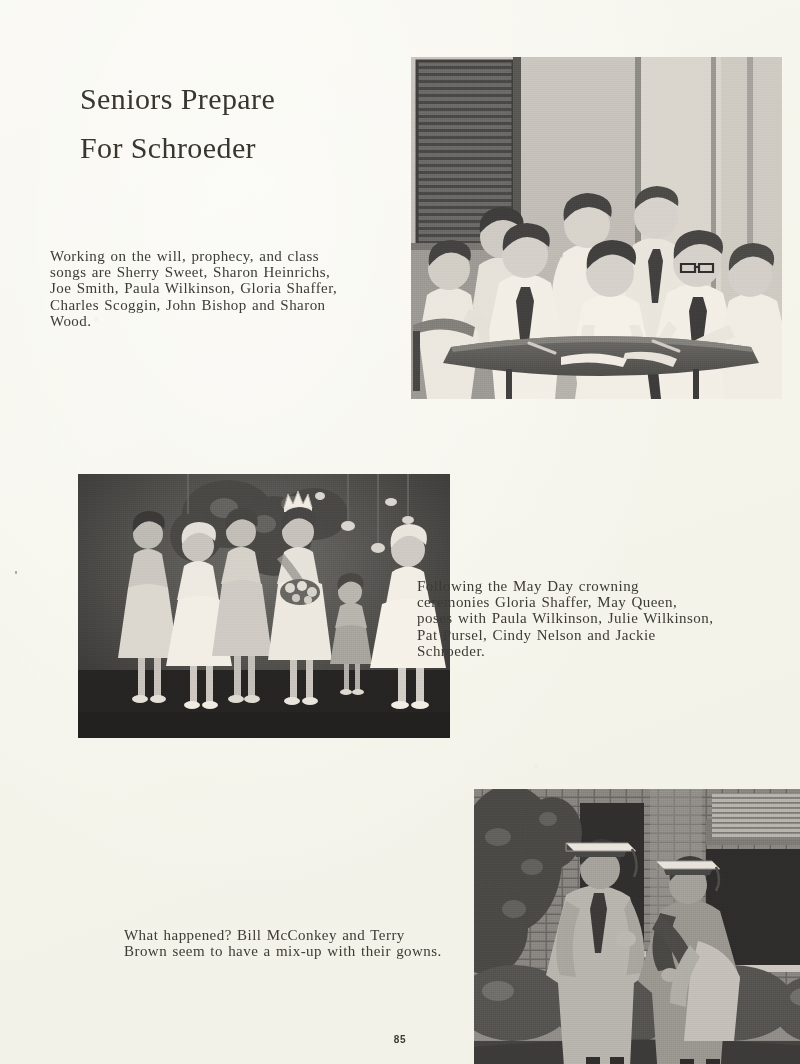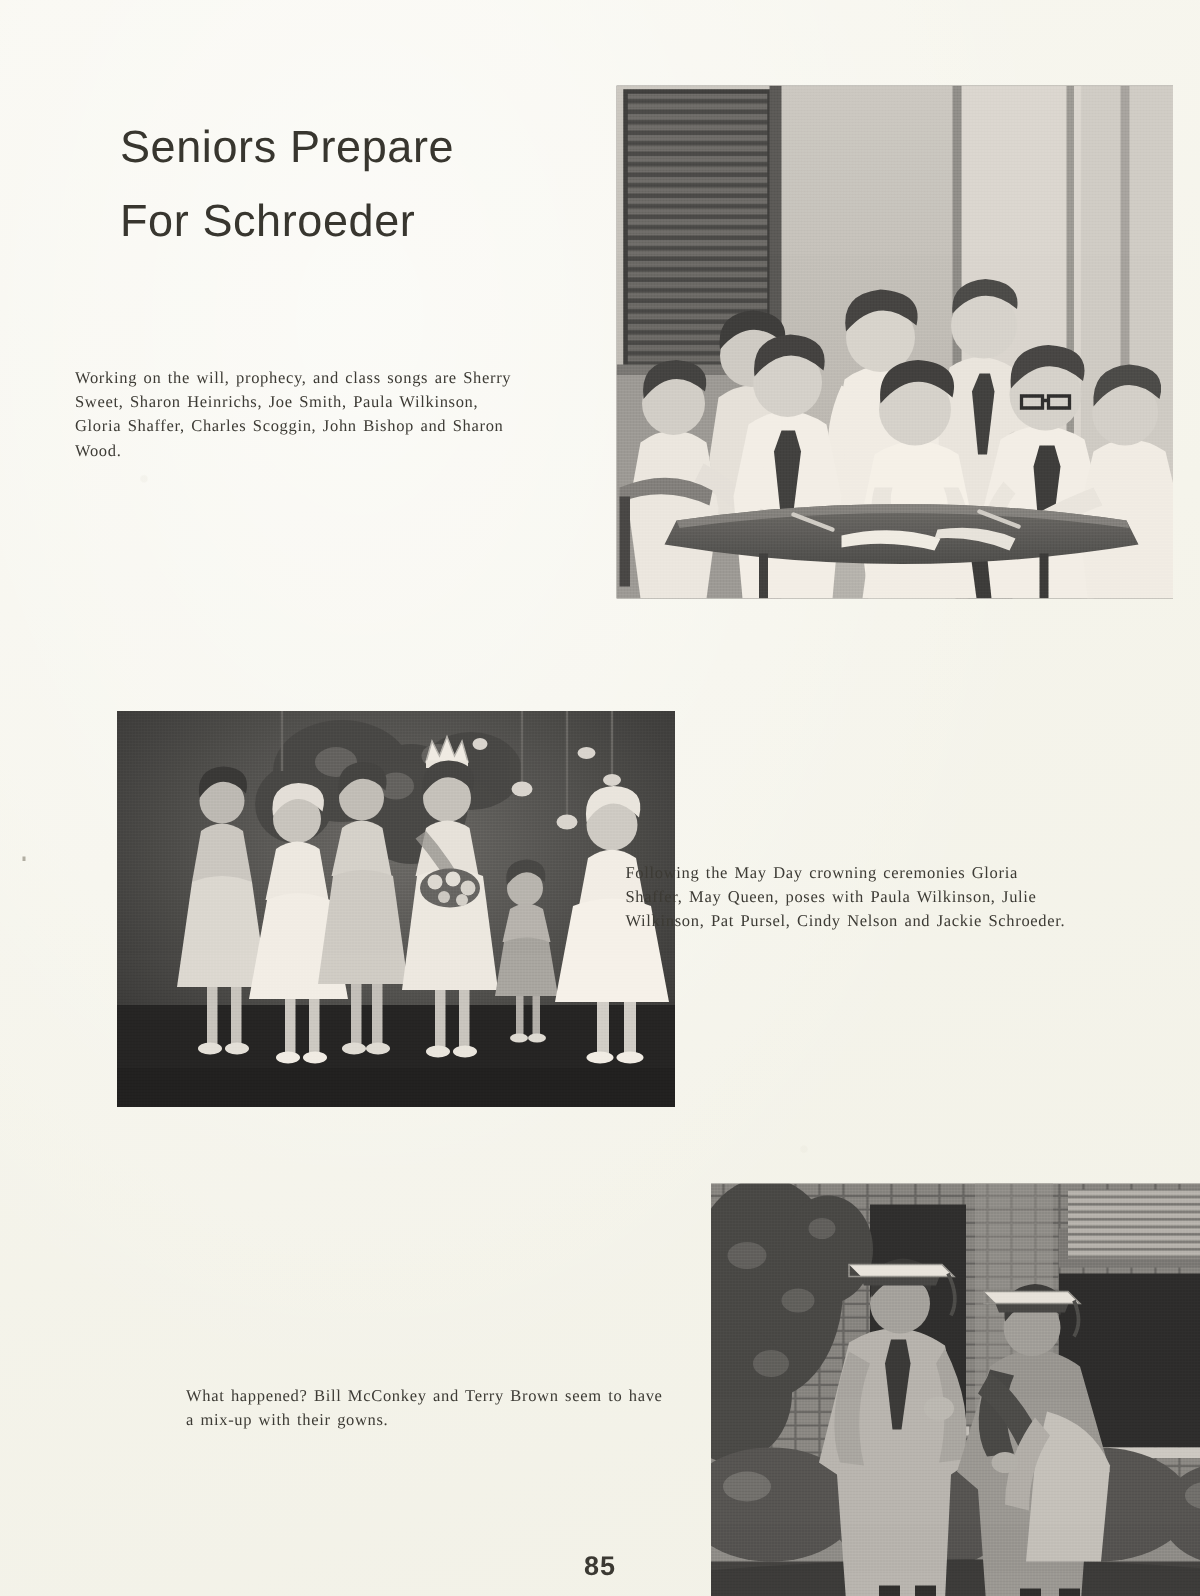--- a/index.html
+++ b/index.html
@@ -39,29 +39,29 @@
   .headline {
     position: absolute;
     left: 80px;
     top: 54px;
     width: 300px;
     font-size: 30px;
     line-height: 49px;
     letter-spacing: 0.4px;
     color: #38362f;
     font-weight: 400;
-    font-family: Liberation Sans, sans-serif;
+    font-family: Liberation Serif, serif;
   }
   .headline .l1, .headline .l2 { display: block; white-space: nowrap; }
 
   
   .caption {
     position: absolute;
     font-family: "Liberation Serif", "DejaVu Serif", serif;
-    font-size: 11px;
+    font-size: 15px;
     line-height: 16.2px;
     letter-spacing: 0.45px;
     word-spacing: 1.1px;
     color: #3d3b35;
     text-align: left;
   }
   #caption-1 { left: 50px;  top: 233px; width: 302px; }
   #caption-2 { left: 417px; top: 563px; width: 300px; }
   #caption-3 { left: 124px; top: 912px; width: 320px; }
 
@@ -90,21 +90,21 @@
   #photo-gowns         { left: 434px; top: 773px; width: 366px; height: 291px; }
 
   
   .page-number {
     position: absolute;
     left: 0;
     top: 1034px;
     width: 800px;
     text-align: center;
     font-family: "Liberation Sans", "DejaVu Sans", sans-serif;
-    font-size: 18px;
+    font-size: 10px;
     font-weight: 700;
     letter-spacing: 0.6px;
     color: #3b3933;
   }
 
   .speck {
     position: absolute;
     width: 2px; height: 3px;
     background: rgba(120,115,100,0.55);
     left: 15px; top: 571px;

